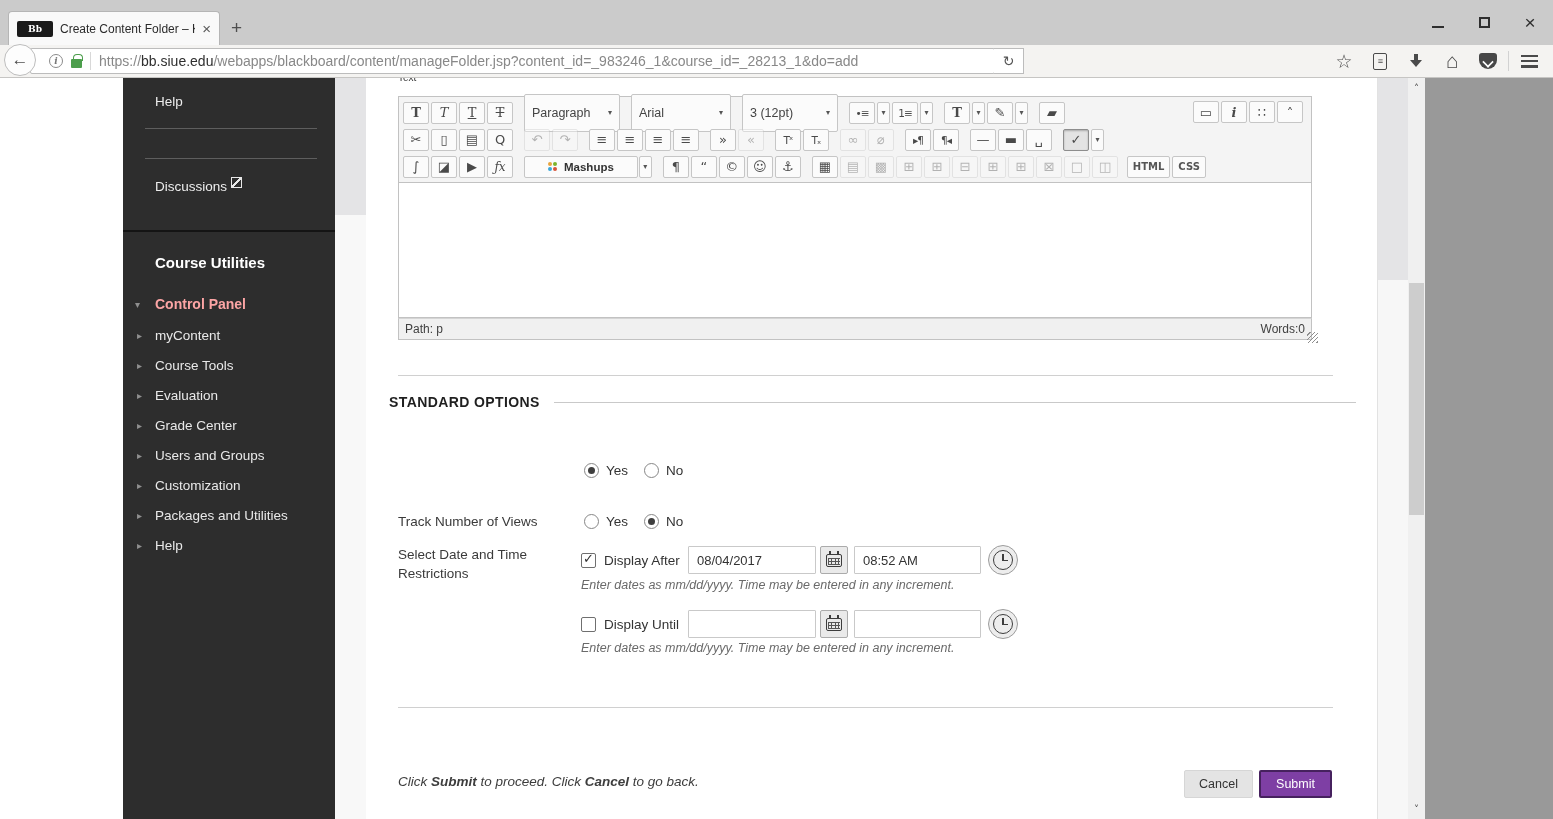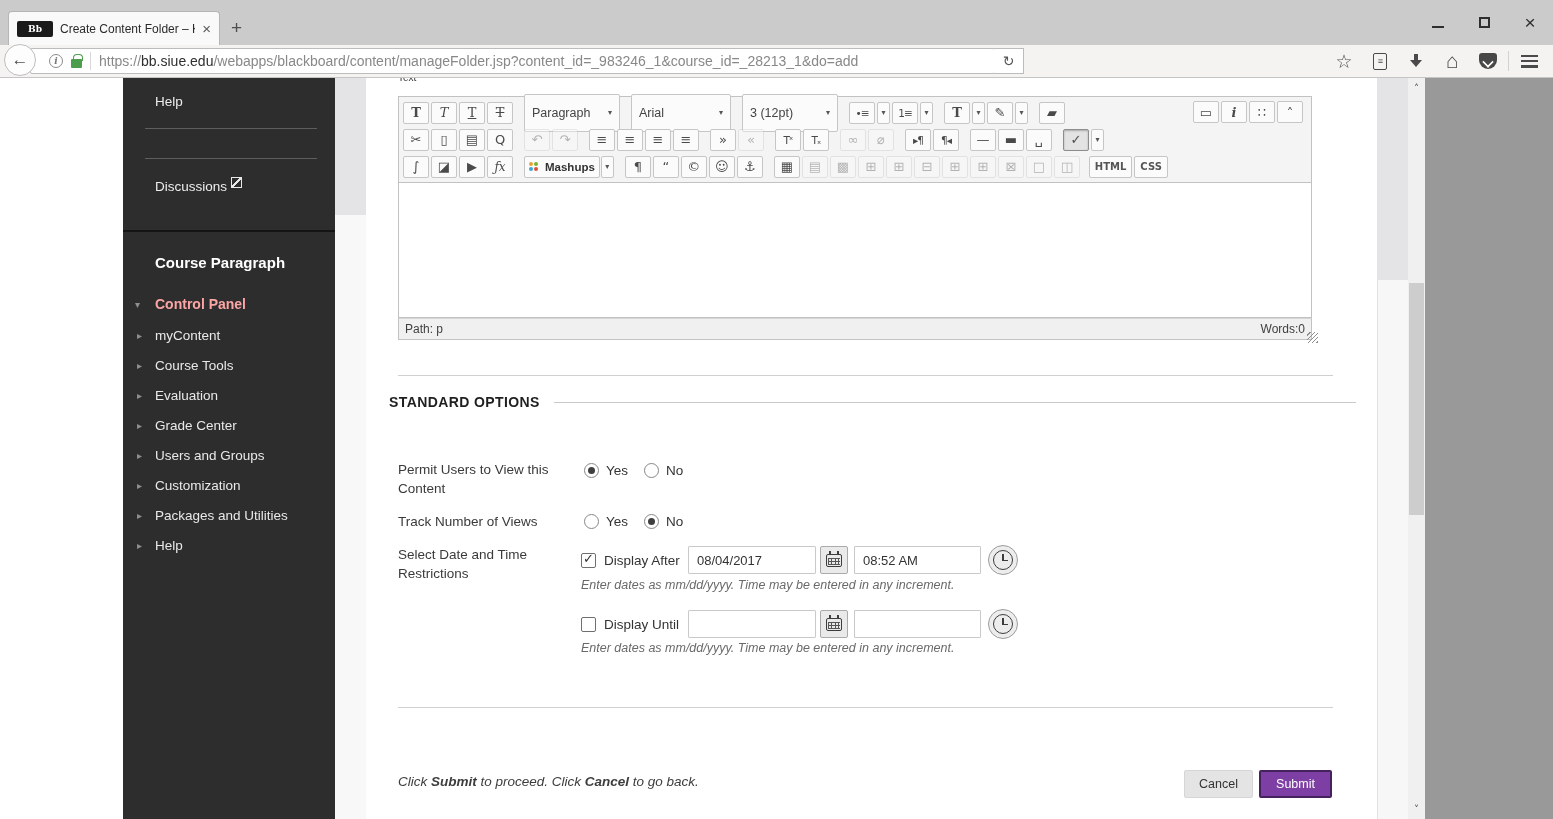--- a/index.html
+++ b/index.html
@@ -109,21 +109,21 @@
   .tbtn.g-strike { font-family:"DejaVu Serif", serif; text-decoration:line-through; }
   .tbtn.g-color { font-family:"DejaVu Serif", serif; font-weight:bold; }
   .tbtn.g-info { font:italic bold 13px "DejaVu Serif", serif; }
   .tbtn.g-fx { font:italic 12px "DejaVu Serif", serif; }
   .tbtn.g-small { font-size:10.5px; letter-spacing:-1px; }
   .tbtn.g-txt { width:auto; padding:0 5px; font-size:10px; font-weight:bold; color:#555; letter-spacing:0; }
   .tb-select { display:flex; align-items:center; justify-content:space-between; height:22px; margin-left:9px; margin-right:2px;
                padding:18px 7px; background:#fbfbfb; border:1px solid #c6c6c6; border-radius:2px; font-size:12.5px; color:#444; }
   .tb-select .car { font-size:8px; color:#555; margin-left:8px; }
   .tb-right { position:absolute; right:2px; top:2px; display:flex; }
-  .mash-btn { display:flex; align-items:center; gap:6px; height:22px; margin-left:9px; margin-right:1px; padding:0 4px;
+  .mash-btn { display:flex; align-items:center; gap:6px; height:22px; margin-left:9px; margin-right:1px; padding:0 23px;
               background:#fbfbfb; border:1px solid #c6c6c6; border-radius:2px; }
   .mash-dot { width:4px; height:4px; border-radius:50%; background:#e8a33d; margin:-5px 6px 0 0;
               box-shadow:5px 0 0 #7db32a, 0 5px 0 #3aa7d9, 5px 5px 0 #d9543a; }
   .mash-label { font-size:11.5px; font-weight:bold; color:#333; }
   .canvas { height:135px; background:#fff; border:1px solid #c2c2c2; border-top:none; }
   .statusbar { position:relative; height:22px; background:#f0f0f0; border:1px solid #c2c2c2; border-top:1px solid #d5d5d5;
                display:flex; align-items:center; justify-content:space-between; padding:0 6px; font-size:12px; color:#404040; }
   .grip { position:absolute; right:-7px; bottom:-4px; width:11px; height:11px;
           background:repeating-linear-gradient(135deg, transparent 0 2px, #8f8f8f 2px 3px); }
 
@@ -229,21 +229,21 @@
 
     <div class="sidebar">
       <div class="sb-help">Help</div>
       <div class="sb-line" style="top:50px"></div>
       <div class="sb-line" style="top:80px"></div>
       <div class="sb-disc">
         <span>Discussions</span>
         <span class="ext-ic"></span>
       </div>
       <div class="sb-secdiv"></div>
-      <div class="sb-cm">Course Paragraph</div>
+      <div class="sb-cm">Course Utilities</div>
       <span class="sb-cp-tri">▾</span>
       <div class="sb-cp">Control Panel</div>
       <div class="sb-list">
 
       <div class="nav-item">
             <span class="tri">▸</span>
             <span class="nav-label">myContent</span>
           </div>
           <div class="nav-item">
             <span class="tri">▸</span>
@@ -399,21 +399,20 @@
         <span class="grip"></span>
       </div>
     </div>
 
     <div class="hr1"></div>
     <div class="so-head">
       <span class="so-title">STANDARD OPTIONS</span>
       <span class="so-line"></span>
     </div>
 
-    <div class="frm-label" style="top:382px;width:160px">Permit Users to View this Content</div>
     <div class="radio-row" style="top:384px">
       <span class="radio checked"></span>
       <span class="radio-lab">Yes</span>
       <span class="radio"></span>
       <span class="radio-lab">No</span>
     </div>
 
     <div class="frm-label" style="top:434px;width:220px">Track Number of Views</div>
     <div class="radio-row" style="top:435px">
       <span class="radio"></span>

